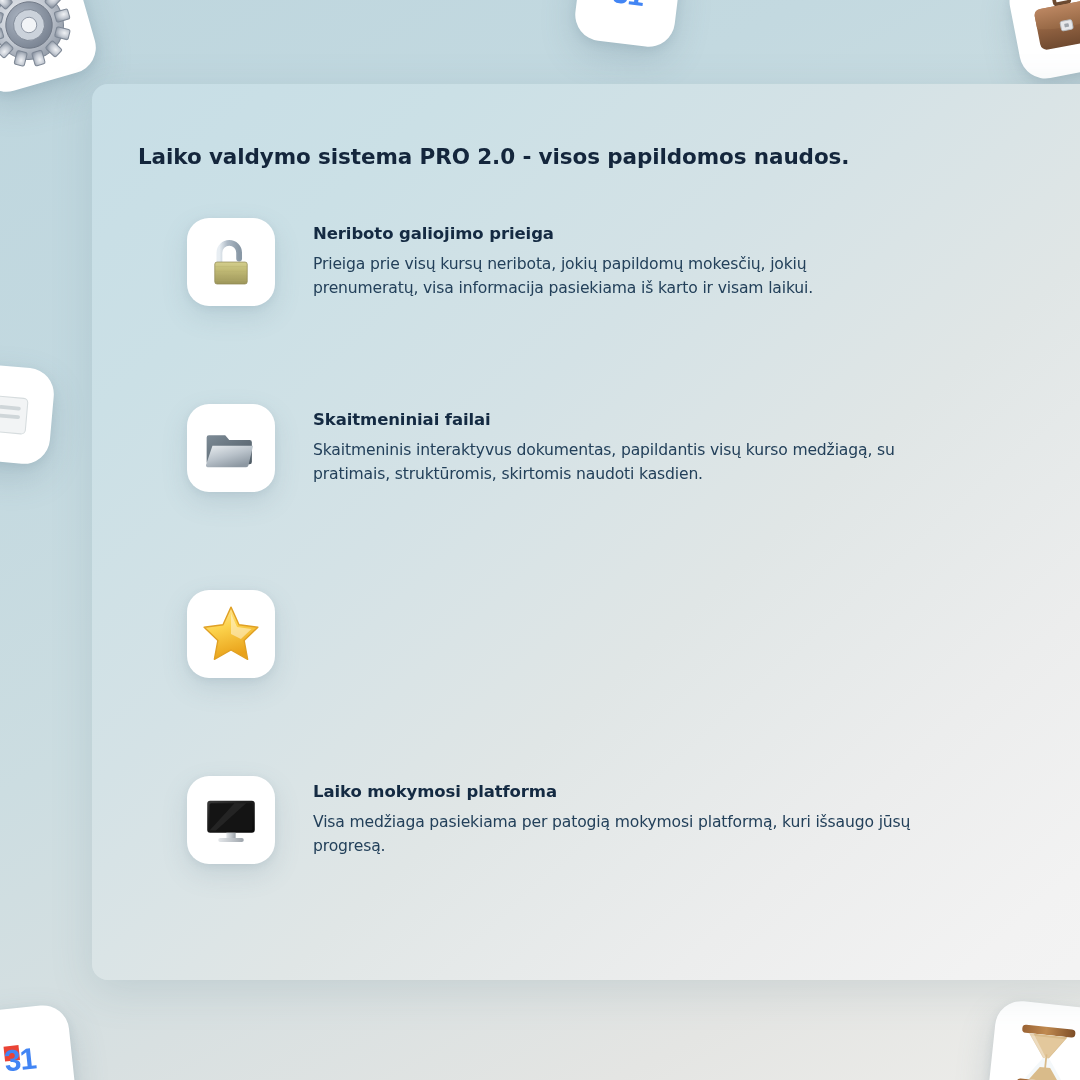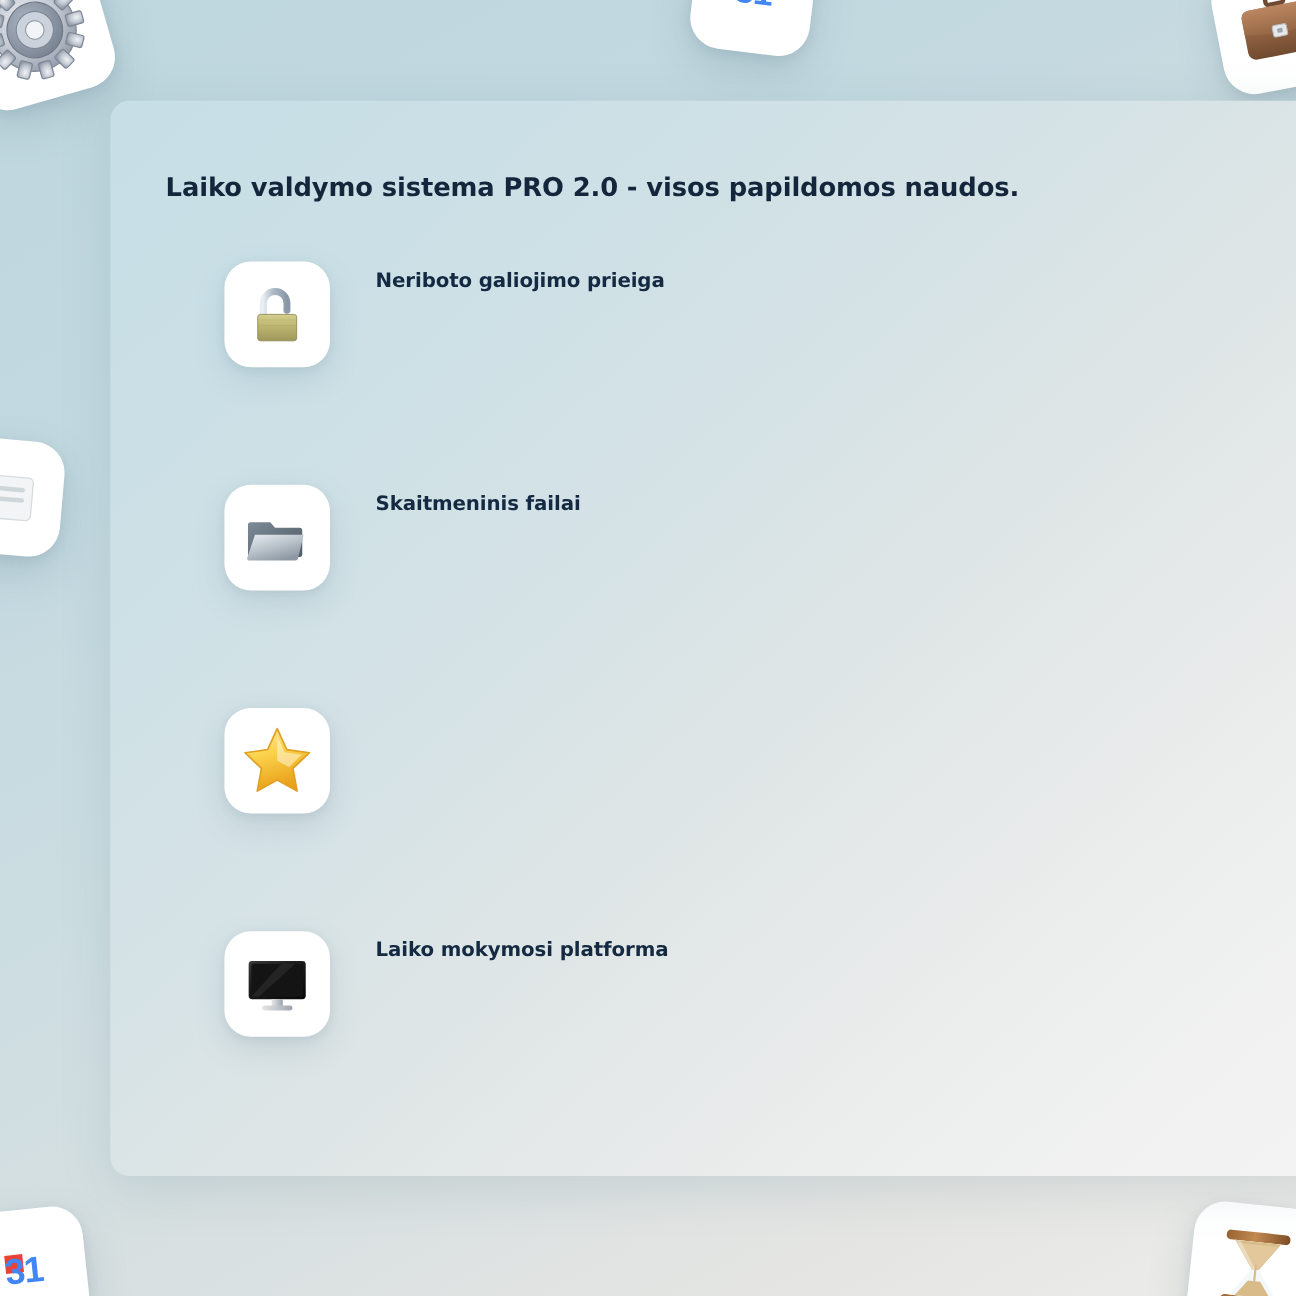--- a/index.html
+++ b/index.html
@@ -361,20 +361,21 @@
               <line x1="22" y1="58" x2="78" y2="58"></line>
               <line x1="22" y1="66" x2="78" y2="66"></line>
               <line x1="22" y1="74" x2="78" y2="74"></line>
               <line x1="22" y1="82" x2="78" y2="82"></line>
             </g>
           </svg>
         </span>
       </div>
       <div class="feature-text">
         <div class="feature-title">Neriboto galiojimo prieiga</div>
+        <div class="feature-desc">Prieiga prie visų kursų neribota, jokių papildomų mokesčių, jokių prenumeratų, visa informacija pasiekiama iš karto ir visam laikui.</div>
       </div>
     </div>
 
     <div class="feature-row">
       <div class="feature-icon-tile">
         <span class="glyph">
           <svg viewBox="0 0 100 100">
             <defs>
               <linearGradient id="folBack" x1="0" y1="0" x2="1" y2="1">
                 <stop offset="0%" stop-color="#7d8b96"></stop>
@@ -385,21 +386,22 @@
                 <stop offset="55%" stop-color="#b9c2ca"></stop>
                 <stop offset="100%" stop-color="#8d98a2"></stop>
               </linearGradient>
             </defs>
             <path d="M12 28 H40 L47 36 H82 a4 4 0 0 1 4 4 V74 a4 4 0 0 1 -4 4 H12 a4 4 0 0 1 -4 -4 V32 a4 4 0 0 1 4 -4 Z" fill="url(#folBack)"></path>
             <path d="M18 46 H88 L80 80 a4 4 0 0 1 -4 3 H10 a3 3 0 0 1 -3 -4 Z" fill="url(#folFront)"></path>
           </svg>
         </span>
       </div>
       <div class="feature-text">
-        <div class="feature-title">Skaitmeninis failai</div>
+        <div class="feature-title">Skaitmeniniai failai</div>
+        <div class="feature-desc">Skaitmeninis interaktyvus dokumentas, papildantis visų kurso medžiagą, su pratimais, struktūromis, skirtomis naudoti kasdien.</div>
       </div>
     </div>
 
     <div class="feature-row">
       <div class="feature-icon-tile">
         <span class="glyph" style="width:64px;height:64px;">
           <svg viewBox="0 0 100 100">
             <defs>
               <linearGradient id="starG" x1="0" y1="0" x2="0.3" y2="1">
                 <stop offset="0%" stop-color="#ffe9a8"></stop>
@@ -435,17 +437,18 @@
             <rect x="9" y="17" width="82" height="55" rx="5" fill="url(#scrG)"></rect>
             <rect x="13" y="21" width="74" height="47" rx="3" fill="#141414"></rect>
             <path d="M13 68 L56 21 L76 21 L24 68 Z" fill="#ffffff" opacity="0.07"></path>
             <rect x="42" y="72" width="16" height="10" fill="url(#standG)"></rect>
             <rect x="28" y="81" width="44" height="7" rx="3.4" fill="url(#standG)"></rect>
           </svg>
         </span>
       </div>
       <div class="feature-text">
         <div class="feature-title">Laiko mokymosi platforma</div>
+        <div class="feature-desc">Visa medžiaga pasiekiama per patogią mokymosi platformą, kuri išsaugo jūsų progresą.</div>
       </div>
     </div>
 
   </div>
 </div>
 
 </body></html>

